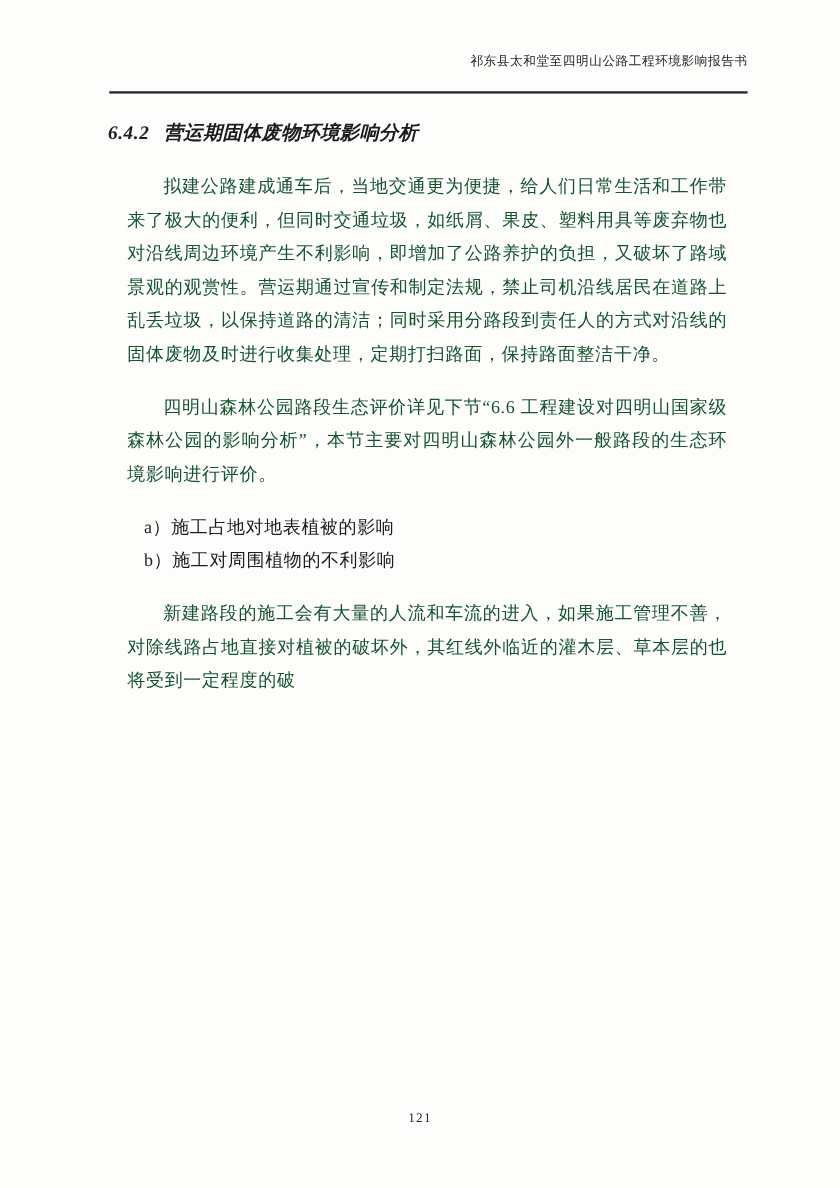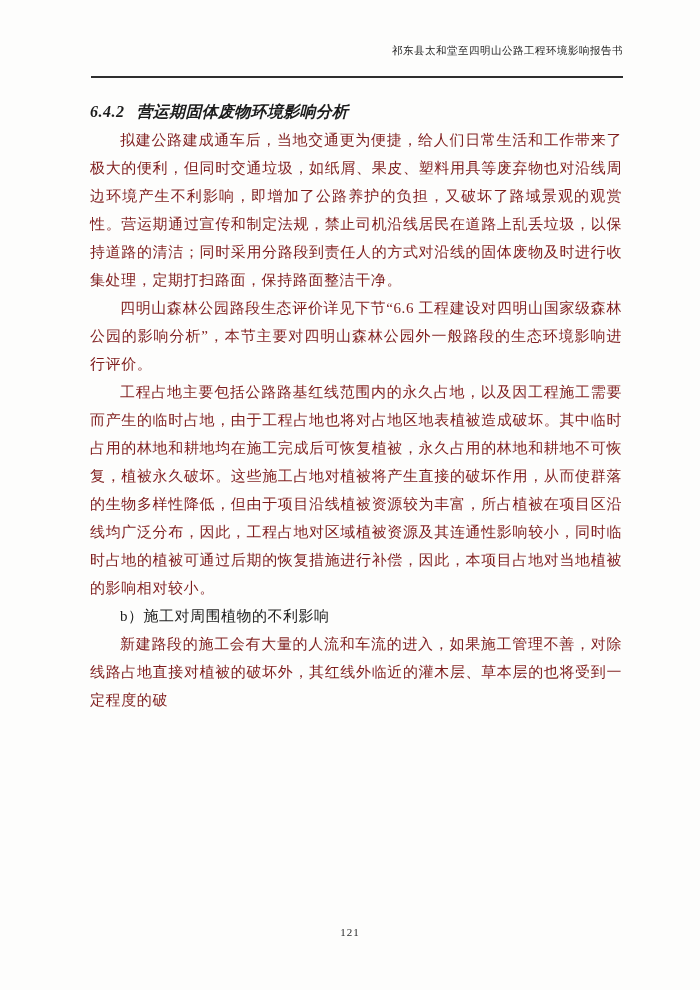--- a/index.html
+++ b/index.html
@@ -50,26 +50,26 @@
     font-family: "Liberation Serif", "DejaVu Serif", serif;
   }
   .subheading {
     font-size: 15px;
     line-height: 28px;
     text-indent: 2em;
     font-weight: normal;
     letter-spacing: 0.5px;
   }
   .para {
-    margin: 0;
+    margin: 16px;
     text-align: justify;
     text-indent: 2em;
     letter-spacing: 0.6px;
     line-height: 28px;
-    color: #7f1d1d;
+    color: #14532d;
   }
   .page-number {
     position: absolute;
     bottom: 52px;
     left: 0;
     width: 100%;
     text-align: center;
     font-size: 11px;
     letter-spacing: 1px;
     color: #2a2a2a;
@@ -90,22 +90,22 @@
       <span class="num">6.4.2</span><span>营运期固体废物环境影响分析</span>
     </div>
 
     <p class="para">拟建公路建成通车后，当地交通更为便捷，给人们日常生活和工作带来了极大的便利，但同时交通垃圾，如纸屑、果皮、塑料用具等废弃物也对沿线周边环境产生不利影响，即增加了公路养护的负担，又破坏了路域景观的观赏性。营运期通过宣传和制定法规，禁止司机沿线居民在道路上乱丢垃圾，以保持道路的清洁；同时采用分路段到责任人的方式对沿线的固体废物及时进行收集处理，定期打扫路面，保持路面整洁干净。</p>
 
 
     <p class="para">四明山森林公园路段生态评价详见下节“6.6 工程建设对四明山国家级森林公园的影响分析”，本节主要对四明山森林公园外一般路段的生态环境影响进行评价。</p>
 
 
 
+    <div class="subheading">a）施工占地对地表植被的影响</div>
 
-    <p class="para">工程占地主要包括公路路基红线范围内的永久占地，以及因工程施工需要而产生的临时占地，由于工程占地也将对占地区地表植被造成破坏。其中临时占用的林地和耕地均在施工完成后可恢复植被，永久占用的林地和耕地不可恢复，植被永久破坏。这些施工占地对植被将产生直接的破坏作用，从而使群落的生物多样性降低，但由于项目沿线植被资源较为丰富，所占植被在项目区沿线均广泛分布，因此，工程占地对区域植被资源及其连通性影响较小，同时临时占地的植被可通过后期的恢复措施进行补偿，因此，本项目占地对当地植被的影响相对较小。</p>
 
     <div class="subheading">b）施工对周围植物的不利影响</div>
 
 
     <p class="para">新建路段的施工会有大量的人流和车流的进入，如果施工管理不善，对除线路占地直接对植被的破坏外，其红线外临近的灌木层、草本层的也将受到一定程度的破</p>
 
   </div>
 
   <div class="page-number">121</div>
 

